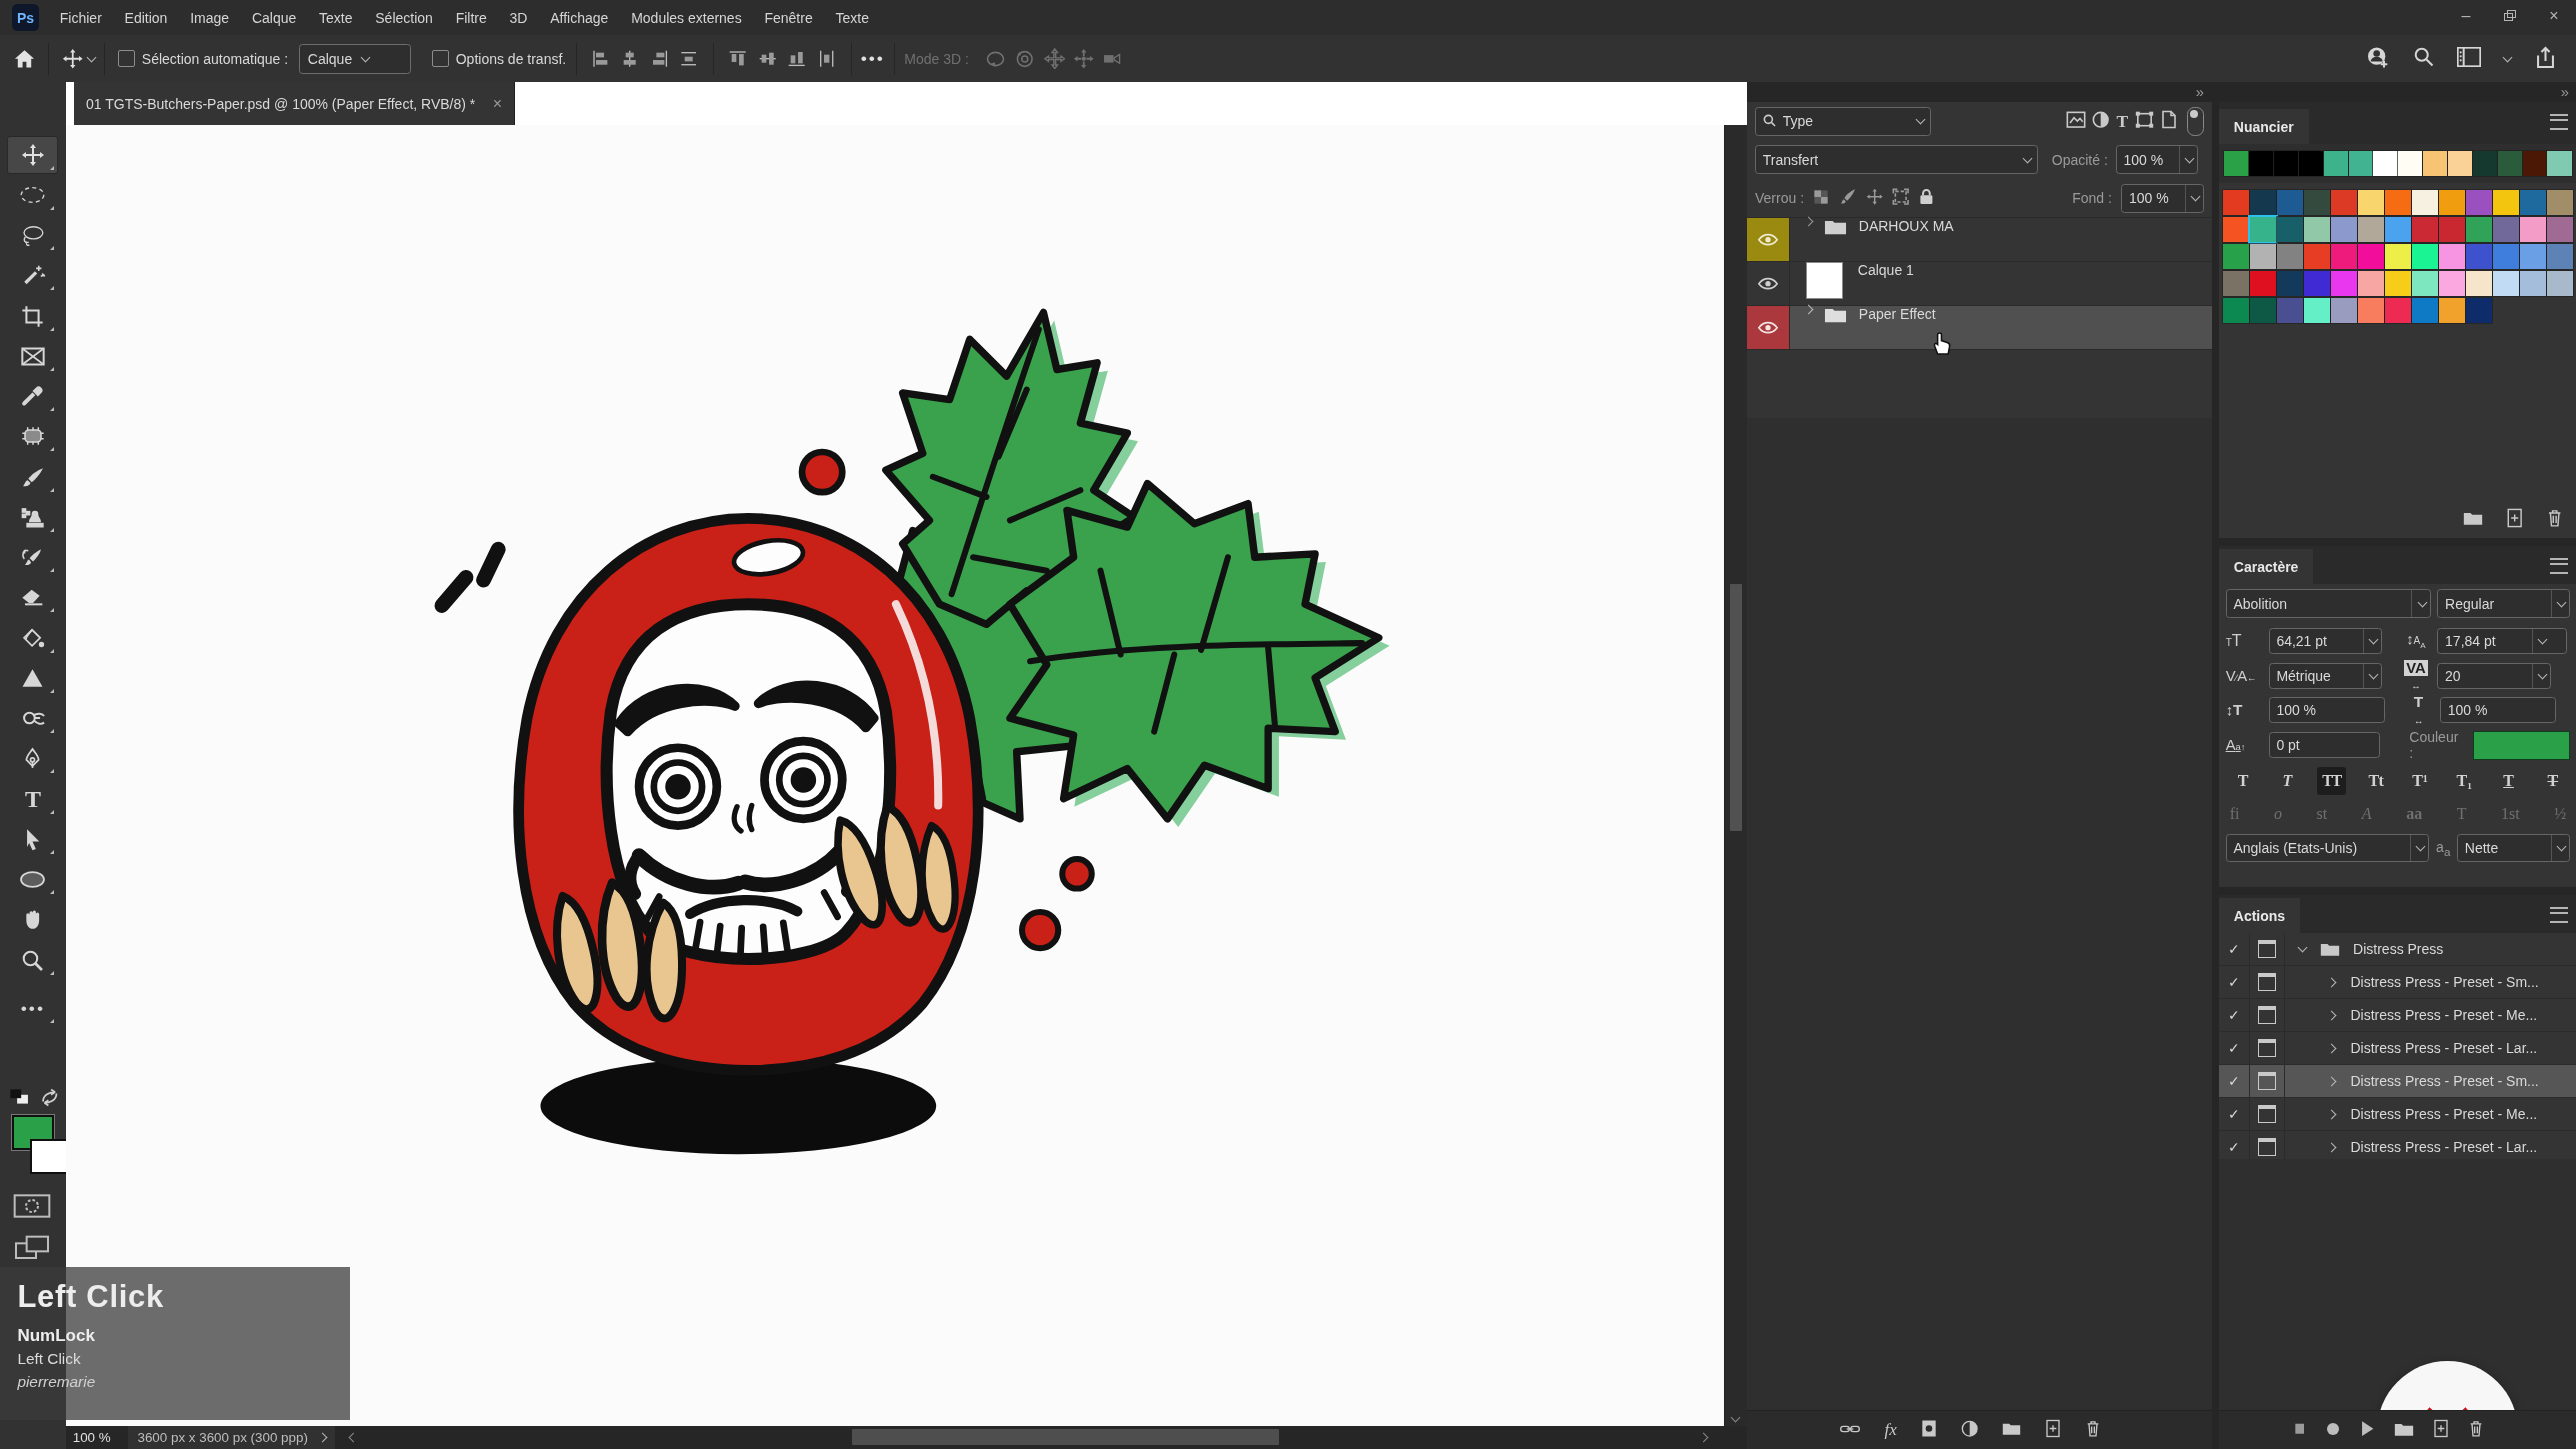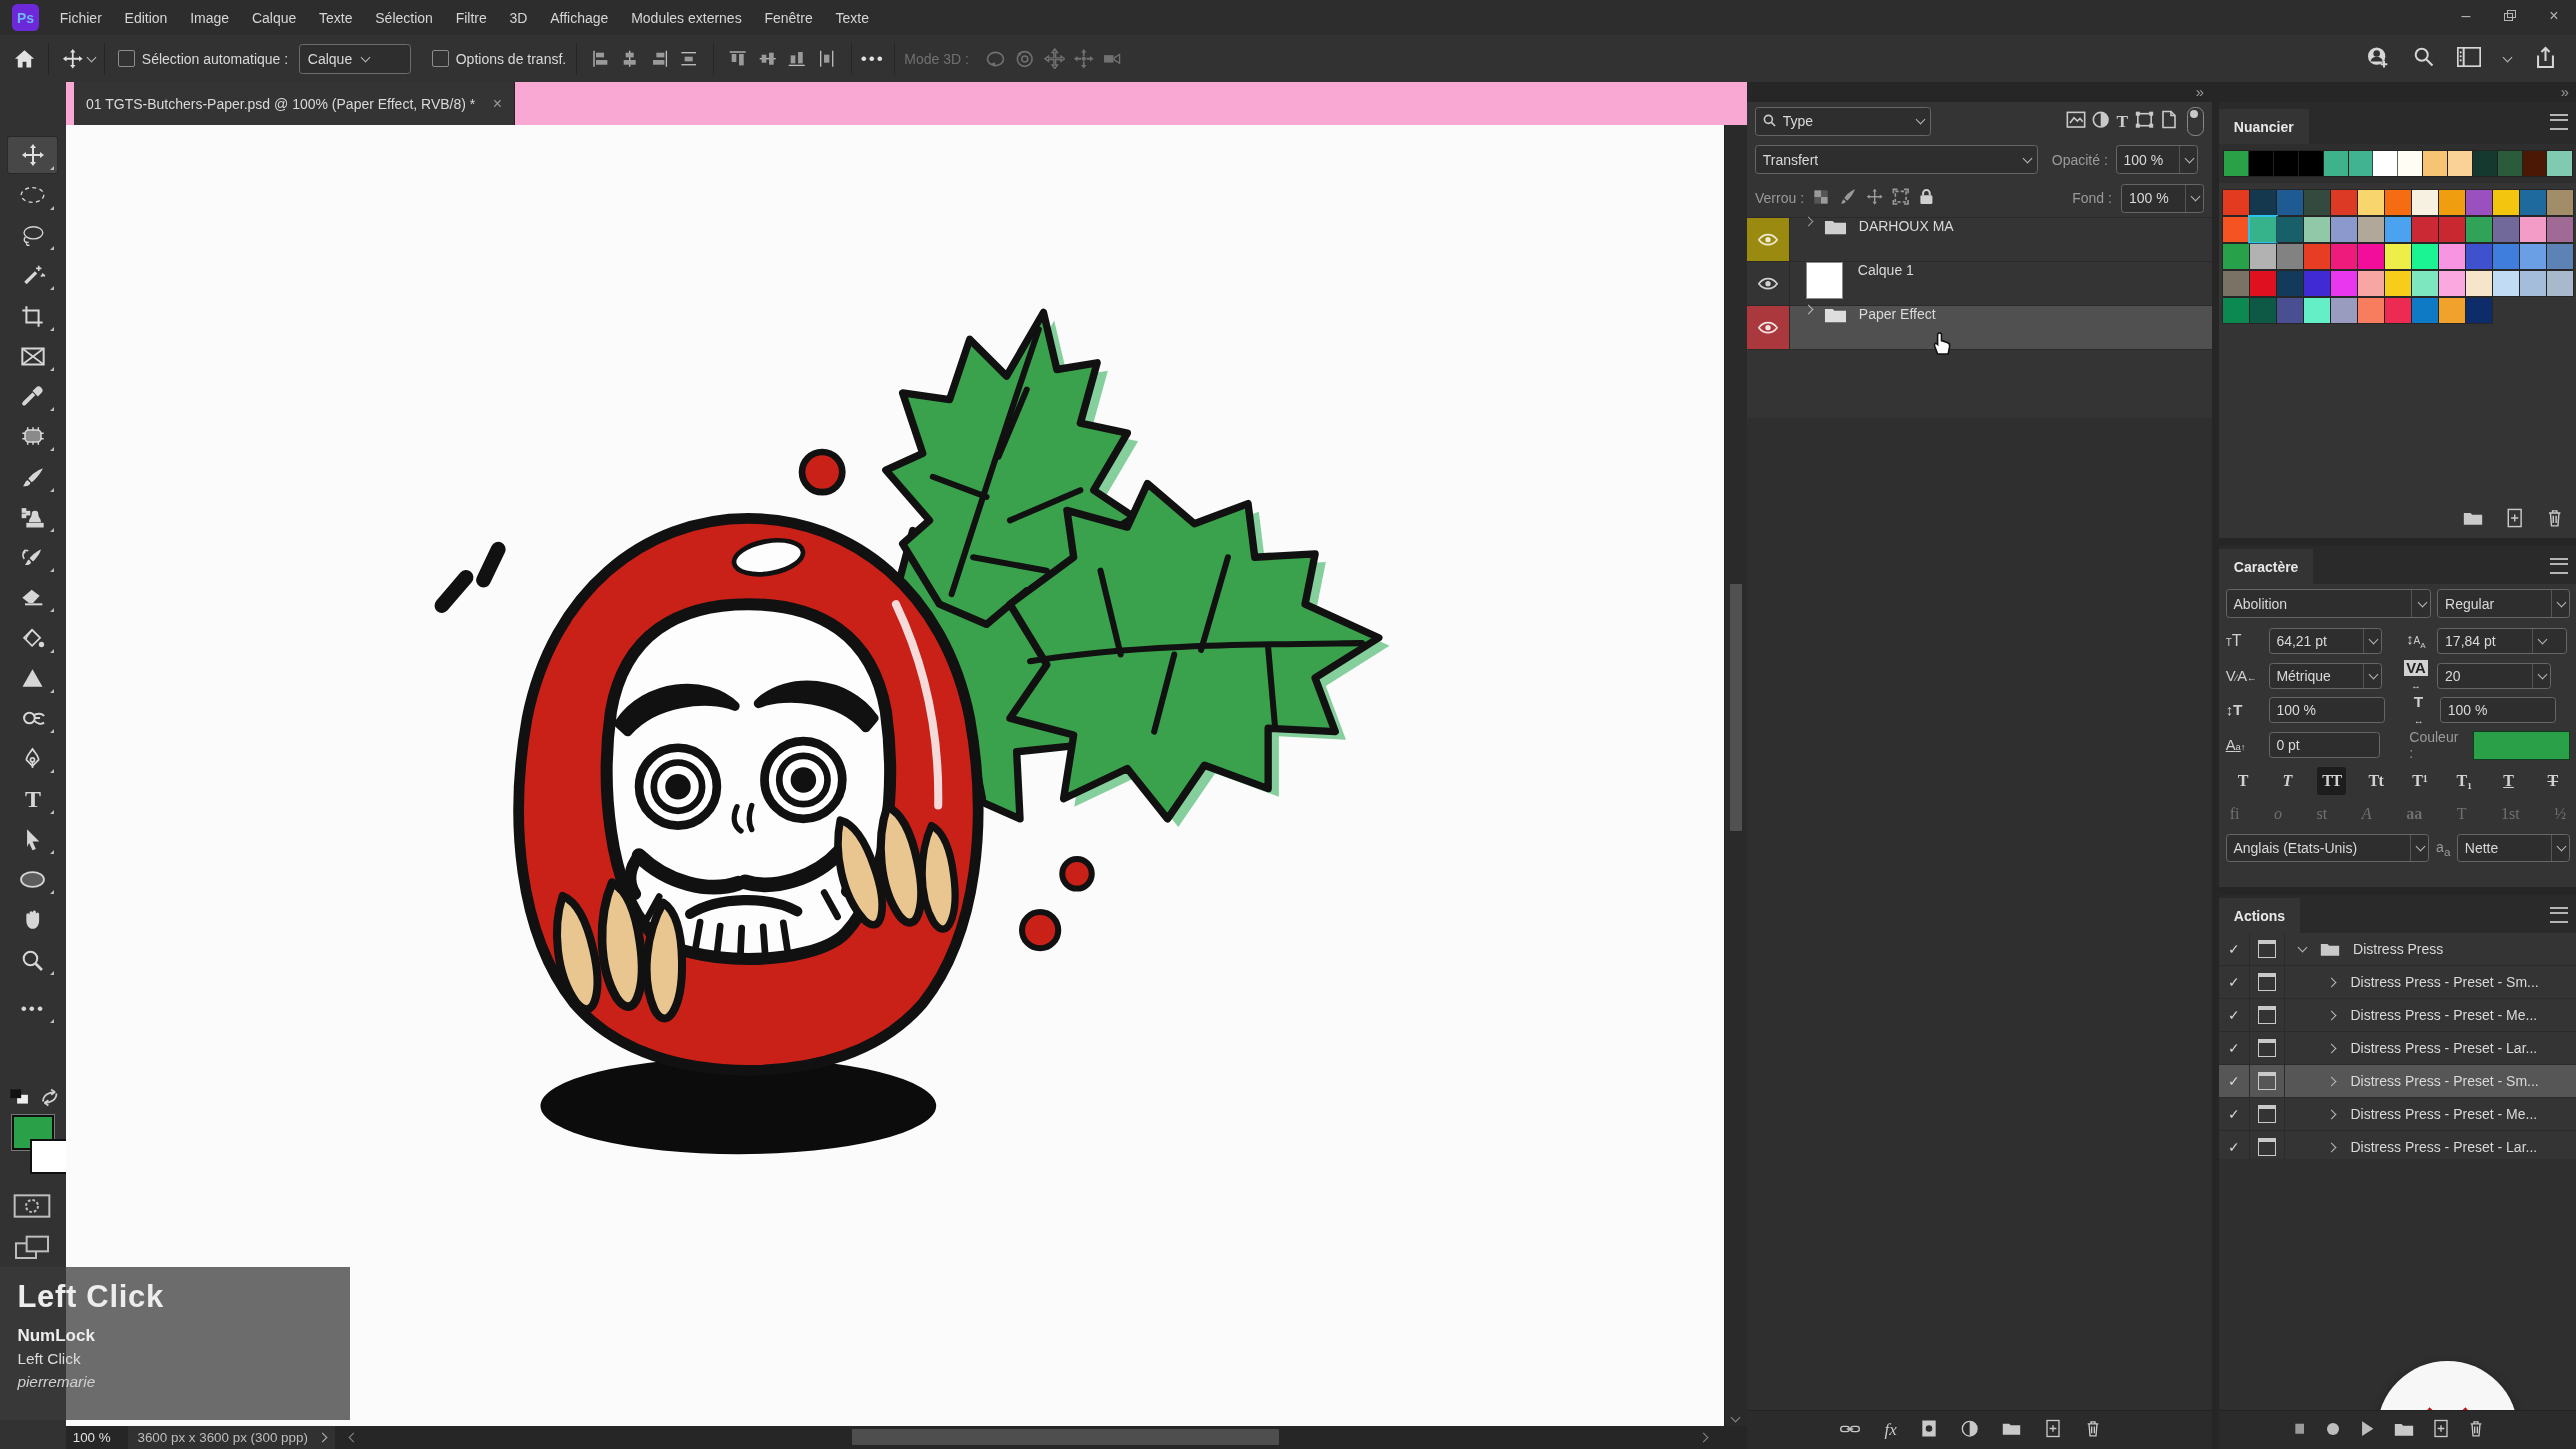--- a/index.html
+++ b/index.html
@@ -3,21 +3,21 @@
 <meta charset="utf-8">
 <style>
   html,body{margin:0;padding:0;background:#1e1e1e;}
   #app{position:relative;width:2576px;height:1449px;background:#323232;overflow:hidden;
        font-family:"Liberation Sans",sans-serif;color:#d9d9d9;font-size:14px;}
   .abs{position:absolute;}
   .row{display:flex;align-items:center;}
   .dim{color:#9a9a9a;} .disabled{color:#707070;}
   
   #menubar{left:0;top:0;width:2576px;height:35px;background:#2d2d2d;display:flex;align-items:center;}
-  .ps-logo{width:27px;height:27px;margin:0 9.4px 0 12px;background:#6d28d9;color:#6fb6ff;border-radius:5.4px;
+  .ps-logo{width:27px;height:27px;margin:0 9.4px 0 12px;background:#0f172a;color:#6fb6ff;border-radius:5.4px;
            font-weight:bold;font-size:14px;display:flex;align-items:center;justify-content:center;}
   .menu-item{padding:0 11.4px;color:#d6d6d6;cursor:default;}
   #winctl{position:absolute;right:0;top:0;height:31px;display:flex;}
   .wbtn{width:44px;height:31px;display:flex;align-items:center;justify-content:center;color:#b5b5b5;font-size:16px;}
   .restore-ic{position:relative;width:12px;height:10.7px;}
   .restore-ic div{position:absolute;border:1.3px solid #b5b5b5;width:7.4px;height:6px;}
   .restore-ic .b{left:0;bottom:0;background:#2d2d2d;} .restore-ic .f{right:0;top:0;}
   
   #optionsbar{left:0;top:35px;width:2576px;height:47px;background:#323232;border-bottom:0.7px solid #232323;display:flex;align-items:center;}
   .sep{width:0.7px;height:32px;background:#252525;margin:0 9.4px;}
@@ -27,21 +27,21 @@
   .chv{display:inline-block;width:6px;height:6px;border-right:1.3px solid #b9b9b9;border-bottom:1.3px solid #b9b9b9;}
   .chv-d{transform:rotate(45deg);margin-top:-2.7px;} .chv-r{transform:rotate(-45deg);} .chv-l{transform:rotate(135deg);}
   .opt-ic{width:29.5px;height:29.5px;display:flex;align-items:center;justify-content:center;}
   
   #toolbar{left:0;top:82px;width:66px;height:1367px;background:#323232;border-right:0.7px solid #262626;}
   .tool{position:absolute;left:7.4px;width:51px;height:38px;display:flex;align-items:center;justify-content:center;border-radius:4px;}
   .tool.sel{background:#474747;box-shadow:inset 0 0 0 0.7px #1f1f1f;}
   .tool.sub:after{content:"";position:absolute;right:4px;bottom:4px;border-left:4.7px solid transparent;border-bottom:4.7px solid #bdbdbd;}
   .tool svg{stroke:#d6d6d6;fill:none;stroke-width:2;}
   
-  #tabbar{left:66px;top:82px;width:1681px;height:43px;background:#f9a8d4;}
+  #tabbar{left:66px;top:82px;width:1681px;height:43px;background:#ffffff;}
   #doctab{position:absolute;left:8px;top:0;height:43px;background:#343434;display:flex;align-items:center;
           padding:0 12px;gap:17.4px;border-right:0.7px solid #1f1f1f;}
   #canvas{left:66px;top:125px;width:1658px;height:1301px;background:#fbfbfb;}
   #vscroll{left:1724px;top:125px;width:23px;height:1301px;background:#2a2a2a;border-left:0.7px solid #222;}
   #vthumb{position:absolute;left:4.7px;top:459px;width:12.7px;height:247px;background:#515151;border-radius:1.3px;}
   #statusbar{left:66px;top:1426px;width:1681px;height:23px;background:#262626;display:flex;align-items:center;font-size:13.4px;}
   #hthumb{position:absolute;left:786px;top:3.4px;width:427px;height:16px;background:#4e4e4e;border-radius:1.3px;}
   #docinfo{background:#313131;height:23px;display:flex;align-items:center;padding:0 9.4px;gap:10.7px;margin-left:17.4px;color:#bdbdbd;}
   
   #panels{left:1747px;top:82px;width:829px;height:1367px;background:#262626;}

